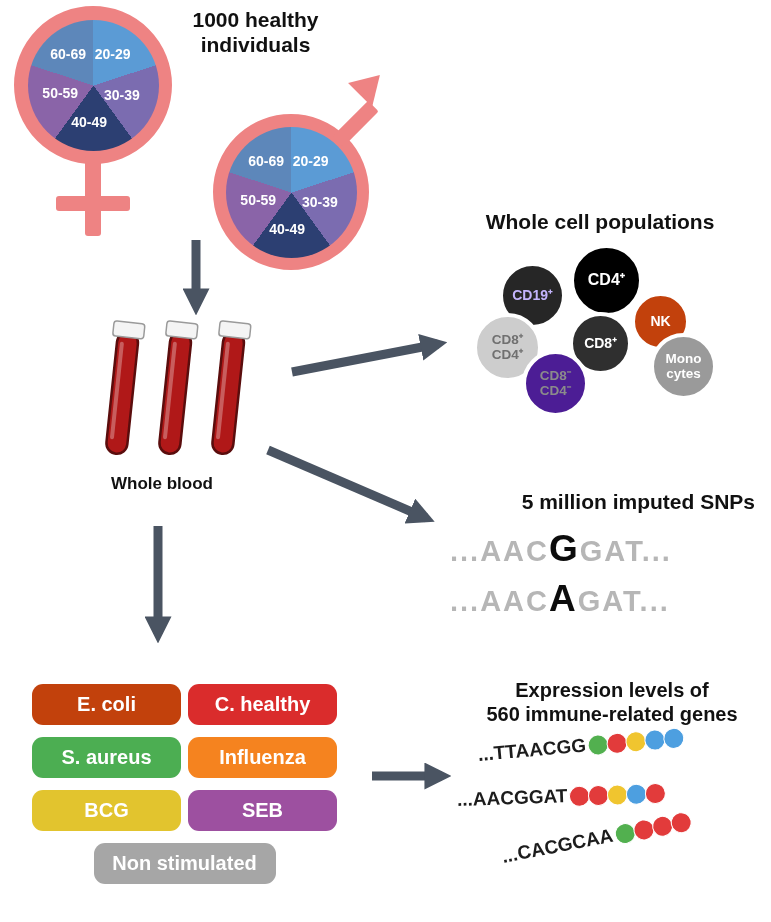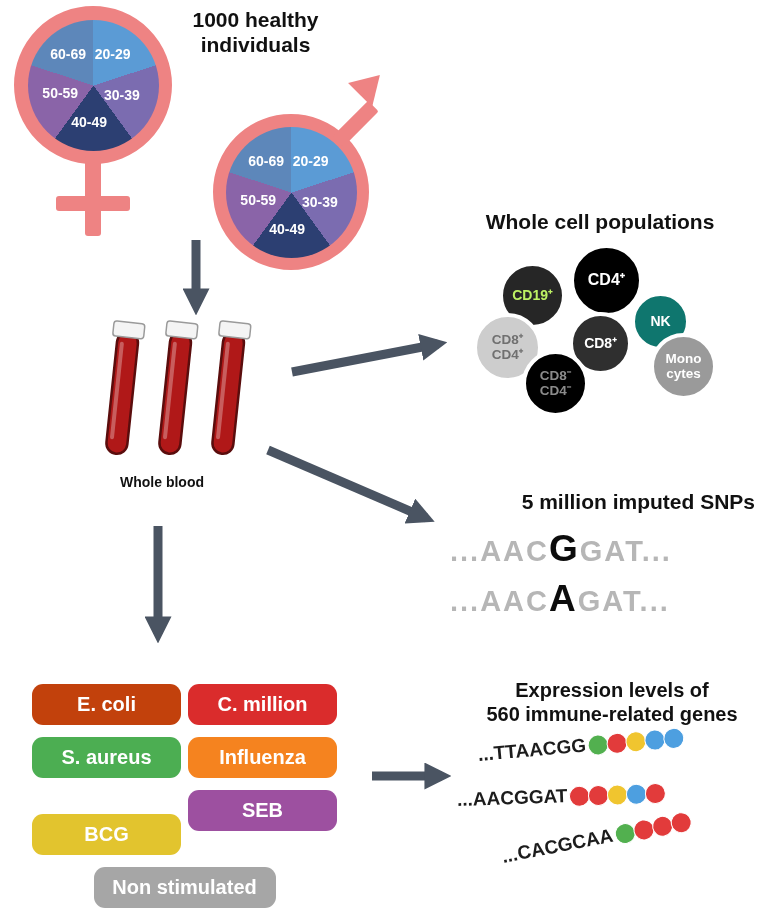--- a/index.html
+++ b/index.html
@@ -55,21 +55,21 @@
   .ar4{left:140px;top:520px;}
   .ar5{left:366px;top:756px;}
   
   .tubes{position:absolute;left:98px;top:320px;display:flex;gap:5px;}
   .tube{transform:rotate(6deg);}
   .tube-body{fill:var(--blood);stroke:#5a0d0d;stroke-width:2.5;}
   .tube-shine{fill:rgba(255,255,255,0.30);}
   .tube-cap{fill:#f4f4f4;stroke:#9a9a9a;stroke-width:1.5;}
   .blood-label{
     position:absolute;left:62px;top:474px;width:200px;text-align:center;
-    font-size:14px;font-weight:bold;color:#111;
+    font-size:17px;font-weight:bold;color:#111;
   }
   
   .cells-title{
     position:absolute;left:450px;top:210px;width:300px;text-align:center;
     font-size:21px;font-weight:bold;color:#111;
   }
   .cells{position:absolute;left:455px;top:240px;width:280px;height:192px;}
   .cell{
     position:absolute;border-radius:50%;border:4px solid #fff;box-sizing:border-box;
     display:flex;align-items:center;justify-content:center;text-align:center;
@@ -211,44 +211,44 @@
     <svg class="tube" width="48" height="140" viewBox="0 0 48 140">
       <rect class="tube-body" x="14" y="12" width="21" height="122" rx="10.5"></rect>
       <rect class="tube-shine" x="17" y="22" width="4" height="98" rx="2"></rect>
       <rect class="tube-cap" x="9" y="2" width="31" height="15" rx="3"></rect>
     </svg>
   </div>
   <div class="blood-label">Whole blood</div>
 
   <div class="cells-title">Whole cell populations</div>
   <div class="cells">
-    <div class="cell c0" style="background: rgb(38, 38, 38); color: #bef264;">CD19⁺</div>
-    <div class="cell c2" style="background: #0f766e; color: rgb(255, 255, 255);">NK</div>
+    <div class="cell c0" style="background: rgb(38, 38, 38); color: #c4b5fd;">CD19⁺</div>
+    <div class="cell c2" style="background: #c2410c; color: rgb(255, 255, 255);">NK</div>
     <div class="cell c1" style="background: rgb(0, 0, 0); color: rgb(255, 255, 255);">CD4⁺</div>
     <div class="cell c4" style="background: rgb(205, 205, 205); color: rgb(112, 112, 112);">CD8⁺
 CD4⁺</div>
     <div class="cell c3" style="background: rgb(47, 47, 47); color: rgb(255, 255, 255);">CD8⁺</div>
     <div class="cell c7" style="background: rgb(154, 154, 154); color: rgb(255, 255, 255);">Mono
 cytes</div>
-    <div class="cell c5" style="background: #000000; color: rgb(139, 139, 139);">CD8⁻
+    <div class="cell c5" style="background: #4c1d95; color: rgb(139, 139, 139);">CD8⁻
 CD4⁻</div>
   </div>
 
   <div class="snp-title">5 million imputed SNPs</div>
   <div class="snp-seqs">
     <div class="seq"><span>...AAC</span><span class="variant">G</span><span>GAT...</span></div>
     <div class="seq"><span>...AAC</span><span class="variant">A</span><span>GAT...</span></div>
   </div>
 
   <div class="stimuli">
     <div class="pill" style="background: #c2410c;">E. coli</div>
-    <div class="pill" style="background: rgb(218, 44, 44);">C. million</div>
+    <div class="pill" style="background: rgb(218, 44, 44);">C. healthy</div>
     <div class="pill" style="background: rgb(76, 174, 82);">S. aureus</div>
     <div class="pill" style="background: rgb(245, 131, 31);">Influenza</div>
-    <div class="pill" style="background: rgb(226, 196, 46); margin-top: 24px;">BCG</div>
+    <div class="pill" style="background: rgb(226, 196, 46);">BCG</div>
     <div class="pill" style="background: rgb(157, 80, 160);">SEB</div>
     <div class="pill wide" style="background: rgb(166, 166, 166);">Non stimulated</div>
   </div>
 
   <div class="expr-title">Expression levels of
 560 immune-related genes</div>
   <div class="gene-row r0">
     <span class="seq-text">...TTAACGG</span>
     <span class="dots">
         <span class="dot" style="background: rgb(82, 176, 79);"></span>

